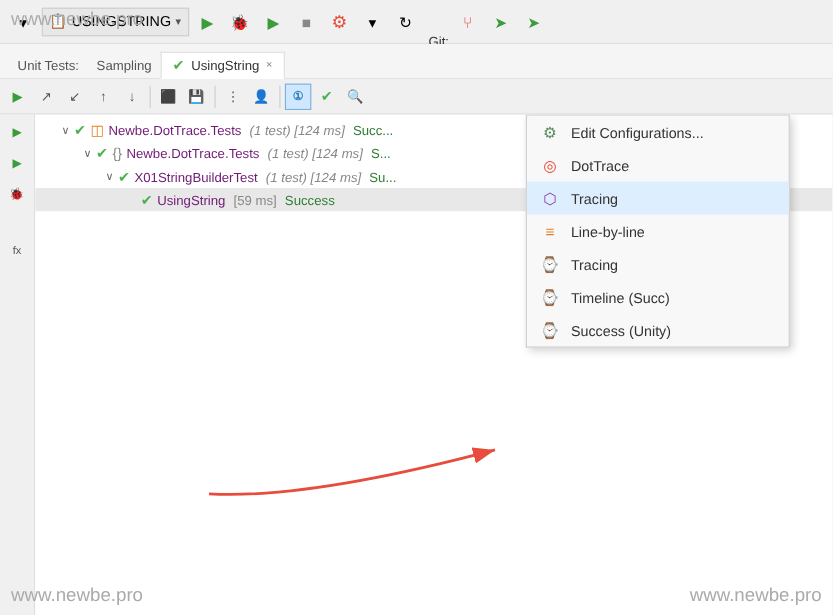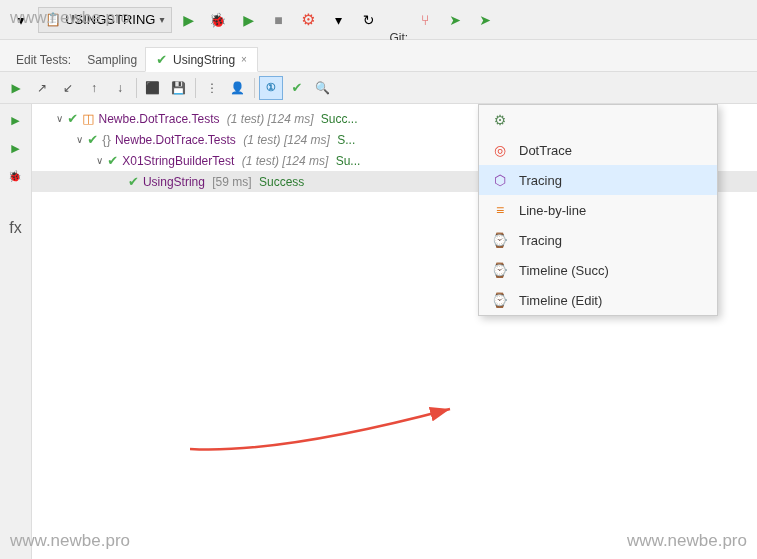--- a/index.html
+++ b/index.html
@@ -343,21 +343,21 @@
       <div class="toolbar-icon-btn">
         <span style="color:#3a9c3a;">➤</span>
       </div>
       <div class="toolbar-icon-btn">
         <span style="color:#3a9c3a;">➤</span>
       </div>
     </div>
   </div>
 
   <div class="tabs-row">
-    <span class="tab-label">Edit Tests:</span>
+    <span class="tab-label">Unit Tests:</span>
     <span class="tab-label">Sampling</span>
     <div class="tab-active">
       <span class="check-green">✔</span>
       <span>UsingString</span>
       <span class="tab-close">×</span>
     </div>
   </div>
 
   <div class="toolbar2">
     <div class="t2-btn">
@@ -408,21 +408,21 @@
         <span class="play-icon">▶</span>
       </div>
       <div class="sidebar-btn">
         <span class="play-icon">▶</span>
       </div>
       <div class="sidebar-btn">
         <span style="color:#e05050;">🐞</span>
       </div>
       <div style="height:20px;"></div>
       <div class="sidebar-btn">
-        <span style="font-size:16px; color:#555;text-align:right;">fx</span>
+        <span style="font-size:10px; color:#555;text-align:right;">fx</span>
       </div>
     </div>
 
     <div class="test-panel">
       <div class="test-list">
 
         <div class="test-item test-item-indent1">
           <span class="expand-icon">∨</span>
           <span class="check-green">✔</span>
           <span style="color:#e67e22; font-size:13px;">◫</span>
@@ -454,20 +454,21 @@
           <span class="test-meta">&nbsp;[59 ms]</span>
           <span class="test-meta-success">&nbsp;Success</span>
         </div>
 
       </div>
     </div>
 
     <div class="dropdown-menu">
       <div class="menu-item">
         <span class="menu-icon" style="color:#5a8a5a;">⚙</span>
+        <span class="menu-label">Edit Configurations...</span>
       </div>
       <div class="menu-item">
         <span class="menu-icon" style="color:#e74c3c;">◎</span>
         <span class="menu-label">DotTrace</span>
       </div>
       <div class="menu-item menu-item-highlighted">
         <span class="menu-icon" style="color:#8e44ad;">⬡</span>
         <span class="menu-label">Tracing</span>
       </div>
       <div class="menu-item">
@@ -477,21 +478,21 @@
       <div class="menu-item">
         <span class="menu-icon" style="color:#2980b9;">⌚</span>
         <span class="menu-label">Tracing</span>
       </div>
       <div class="menu-item">
         <span class="menu-icon" style="color:#27ae60;">⌚</span>
         <span class="menu-label">Timeline (Succ)</span>
       </div>
       <div class="menu-item">
         <span class="menu-icon" style="color:#2980b9;">⌚</span>
-        <span class="menu-label">Timeline (Edit)</span>
+        <span class="menu-label">Success (Unity)</span>
       </div>
     </div>
 
     <svg class="arrow-svg" viewBox="0 0 340 80">
       <defs>
         <marker id="arrowhead" markerWidth="8" markerHeight="6" refX="8" refY="3" orient="auto">
           <polygon points="0 0, 8 3, 0 6" fill="#e74c3c"></polygon>
         </marker>
       </defs>
       <path d="M 30 65 Q 120 70 290 25" stroke="#e74c3c" stroke-width="2.5" fill="none" marker-end="url(#arrowhead)"></path>

